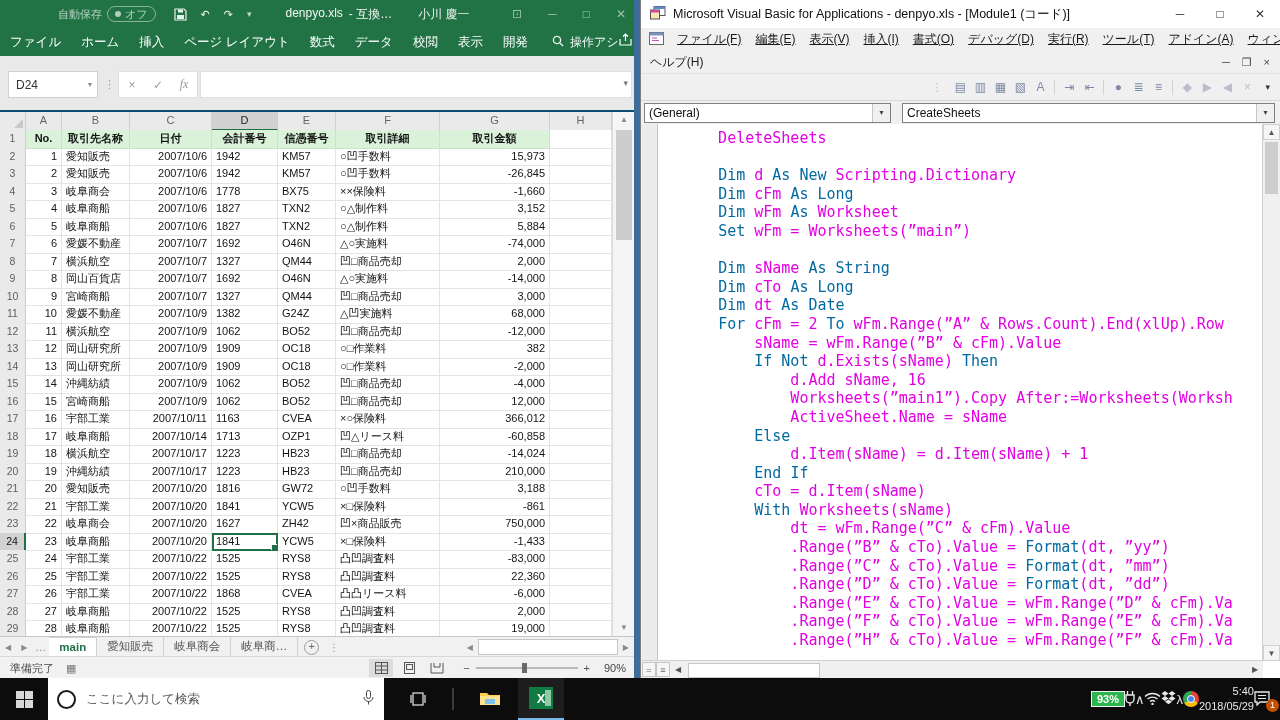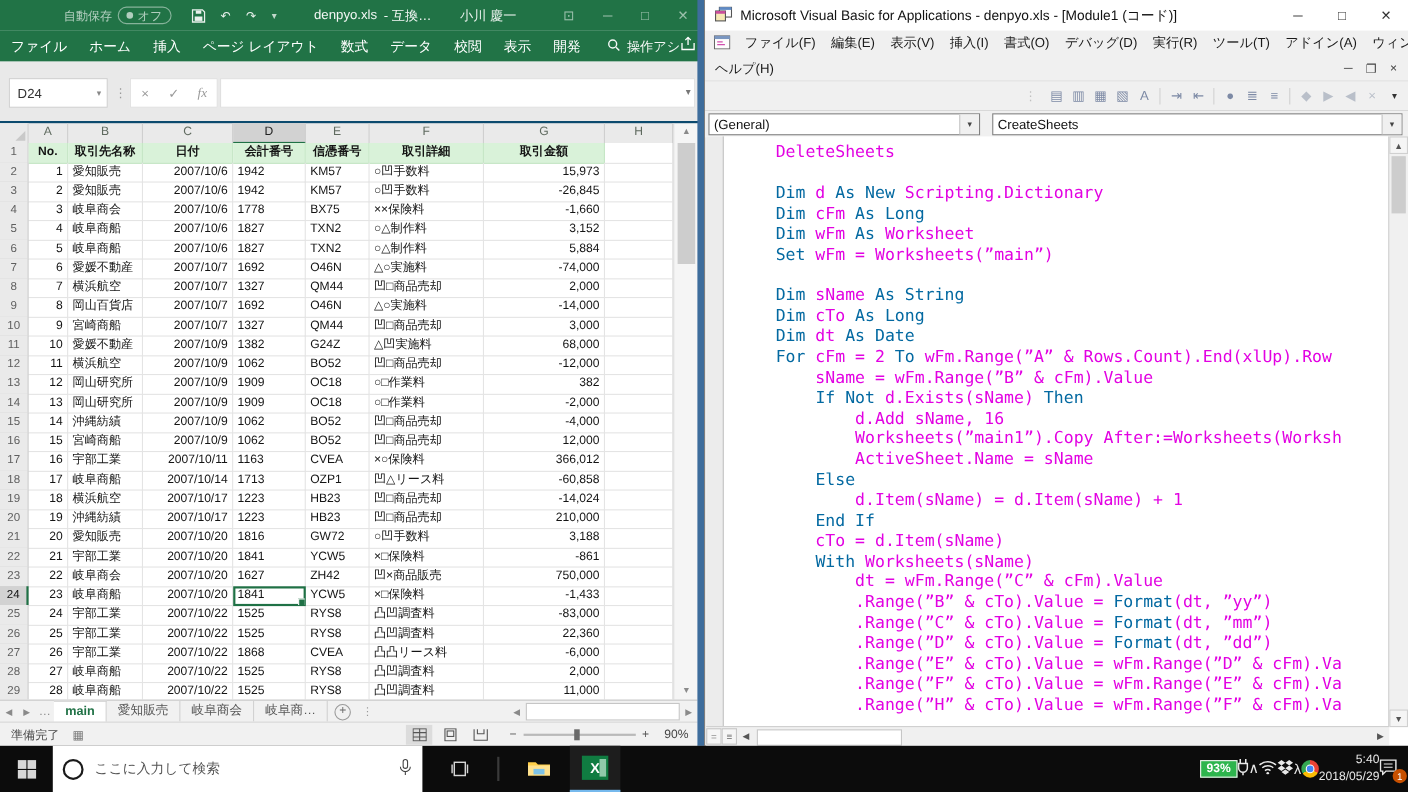--- a/index.html
+++ b/index.html
@@ -82,21 +82,21 @@
   .ztrack{width:102px;height:2px;background:#b9b9b9;position:relative;}
   .zthumb{position:absolute;left:46px;top:-4px;width:5px;height:10px;background:#6a6a6a;}
   .zpct{width:30px;text-align:right;color:#444;}
 
   
   .vba{position:absolute;left:640px;top:0;width:640px;height:678px;background:#f0f0f0;border-left:1px solid #7e7e7e;box-sizing:border-box;}
   .vba-title{height:28px;background:#fff;display:flex;align-items:center;font-size:12.5px;color:#111;}
   .vba-title .vbico{margin:0 7px 0 9px;}
   .vtitletxt{white-space:nowrap;overflow:hidden;flex:1;}
   .vwb{width:40px;text-align:center;color:#333;font-size:12px;line-height:28px;}
-  .vba-menu1{height:23px;display:flex;align-items:center;font-size:12px;color:#1a1a1a;background:#f0f0f0;}
+  .vba-menu1{height:23px;display:flex;align-items:center;font-size:12px;color:#1a1a1a;background:#f0f0f0;text-decoration:underline;}
   .vba-menu1 .modico{margin:0 6px 0 8px;}
   .mitem{padding:0 7px;white-space:nowrap;}
   .vba-menu2{height:22px;display:flex;align-items:center;font-size:12px;color:#1a1a1a;background:#f0f0f0;}
   .vba-menu2 .mitem{padding:0 7px 0 9px;}
   .mdibtns{margin-left:auto;margin-right:10px;display:flex;gap:12px;color:#444;font-size:11px;}
   .vba-toolbar{height:26px;background:#f0f0f0;border-top:1px solid #e2e2e2;border-bottom:1px solid #d8d8d8;display:flex;align-items:center;justify-content:flex-end;padding-right:10px;}
   .tgrip{color:#c0c0c0;font-size:11px;margin-right:8px;}
   .tico{width:20px;text-align:center;color:#7d8aa5;font-size:12px;}
   .tico.dim{color:#b9bfc9;}
   .tsep{width:1px;height:15px;background:#d2d2d2;margin:0 4px;}
@@ -105,21 +105,21 @@
   .combo{height:20px;background:#fff;border:1px solid #808080;display:flex;align-items:center;font-size:12px;color:#111;box-sizing:border-box;}
   .combo .ctext{flex:1;padding-left:4px;white-space:nowrap;overflow:hidden;}
   .combo .cbtn{width:17px;height:18px;background:#f0f0f0;border-left:1px solid #c6c6c6;text-align:center;font-size:8px;color:#444;line-height:18px;}
   .combo.obj{width:247px;}
   .combo.proc{flex:1;margin-right:2px;}
 
   .codearea{position:absolute;left:1px;right:0;top:124px;bottom:0;background:#fff;}
   .cmargin{position:absolute;left:0;top:0;bottom:17px;width:15px;background:#ececec;border-right:1px solid #c2c2c2;}
   .codetext{position:absolute;left:16px;right:17px;top:0;bottom:17px;overflow:hidden;
     font-family:"DejaVu Sans Mono","Liberation Mono",monospace;font-size:15px;line-height:18.6px;
-    white-space:pre;color:#e202e2;padding:5px 0 0 11px;}
+    white-space:pre;color:#e202e2;padding:5px 0 0 24px;}
   .kw{color:#0369a1;}
   .cvscroll{position:absolute;right:0;top:0;bottom:17px;width:17px;background:#f0f0f0;border-left:1px solid #d0d0d0;}
   .cvscroll .sbtn{height:16px;border:1px solid #d0d0d0;background:#f5f5f5;color:#555;font-size:8px;text-align:center;line-height:15px;box-sizing:border-box;}
   .cvscroll .sthumb{position:absolute;left:2px;right:2px;top:18px;height:52px;background:#cdcdcd;}
   .cvscroll .dn{position:absolute;bottom:0;width:100%;}
   .chscroll{position:absolute;left:0;right:17px;bottom:0;height:17px;background:#f0f0f0;border-top:1px solid #d0d0d0;display:flex;align-items:center;}
   .splitbtn{width:14px;height:15px;border:1px solid #c6c6c6;background:#f5f5f5;color:#666;font-size:9px;text-align:center;line-height:14px;box-sizing:border-box;}
   .chscroll .harr{width:16px;text-align:center;color:#555;font-size:8px;}
   .chtrack{flex:1;height:15px;position:relative;background:#f0f0f0;}
   .chthumb{position:absolute;left:2px;top:1px;width:130px;height:13px;background:#fff;border:1px solid #c6c6c6;}
@@ -546,21 +546,21 @@
           <div class="cell"></div>
         </div>
         <div class="xrow">
           <div class="rowhdr">29</div>
           <div class="cell num">28</div>
           <div class="cell">岐阜商船</div>
           <div class="cell num">2007/10/22</div>
           <div class="cell">1525</div>
           <div class="cell">RYS8</div>
           <div class="cell">凸凹調査料</div>
-          <div class="cell num">11,000</div>
+          <div class="cell num">19,000</div>
           <div class="cell"></div>
         </div>
       </div>
 
     <div class="xvscroll">
       <div class="arr">▲</div>
       <div class="thumb"></div>
       <div class="arr arrdn">▼</div>
     </div>
 

